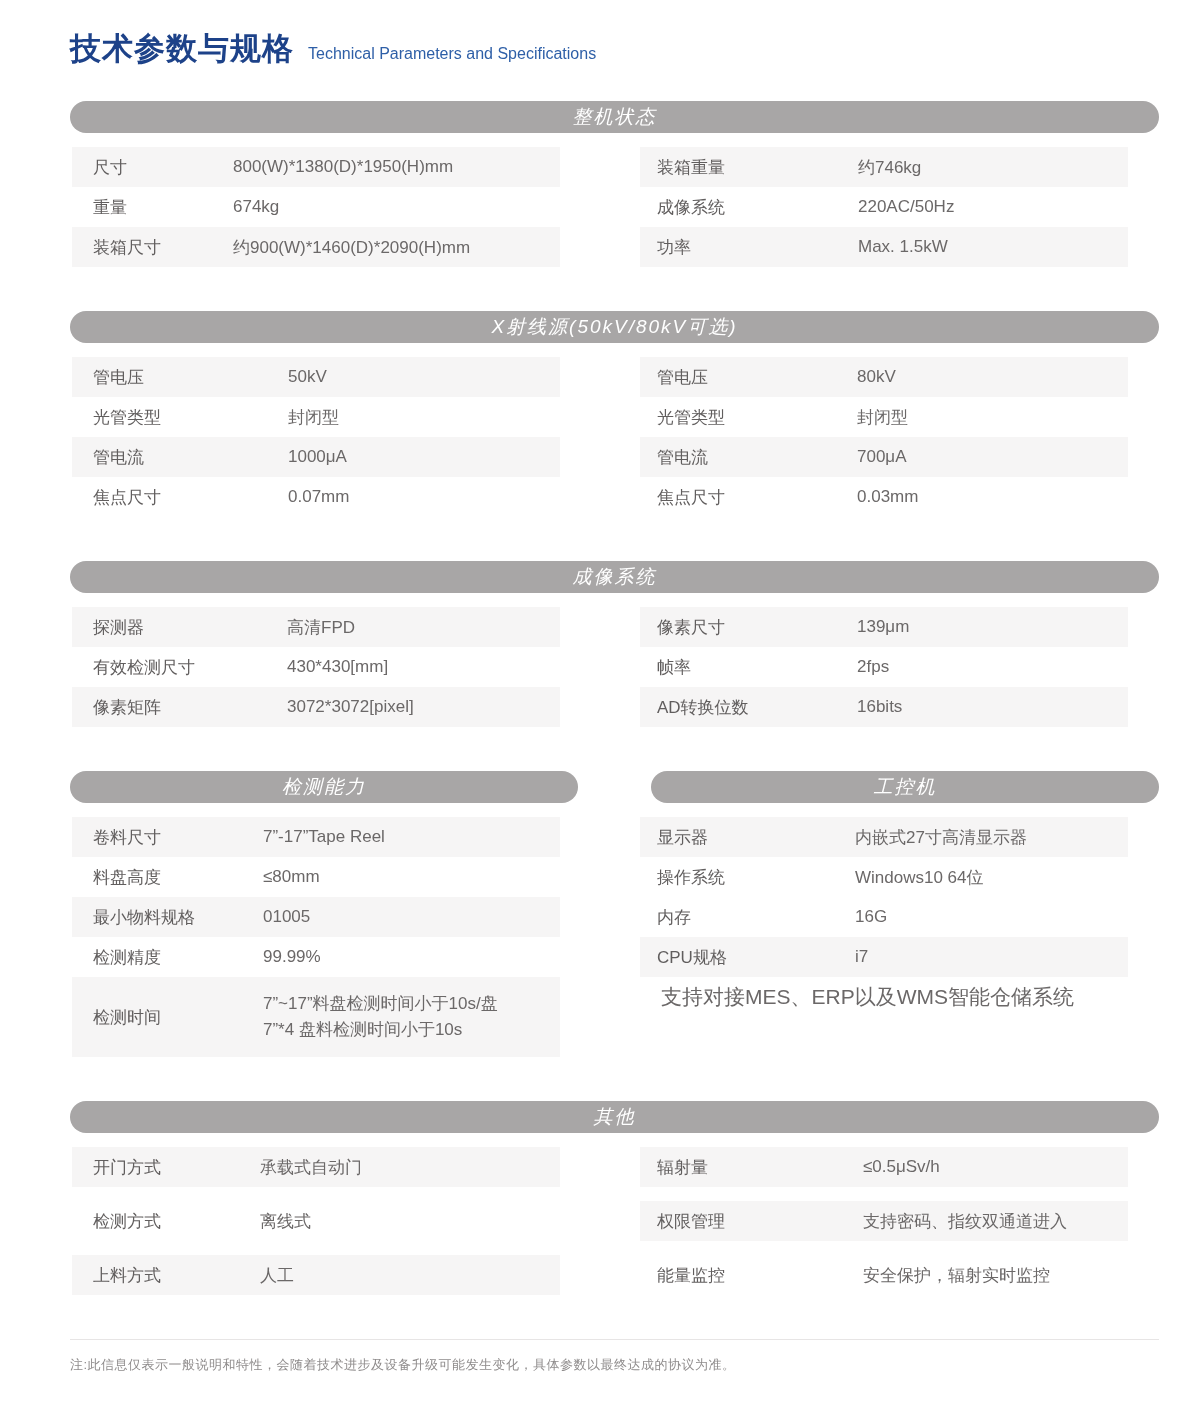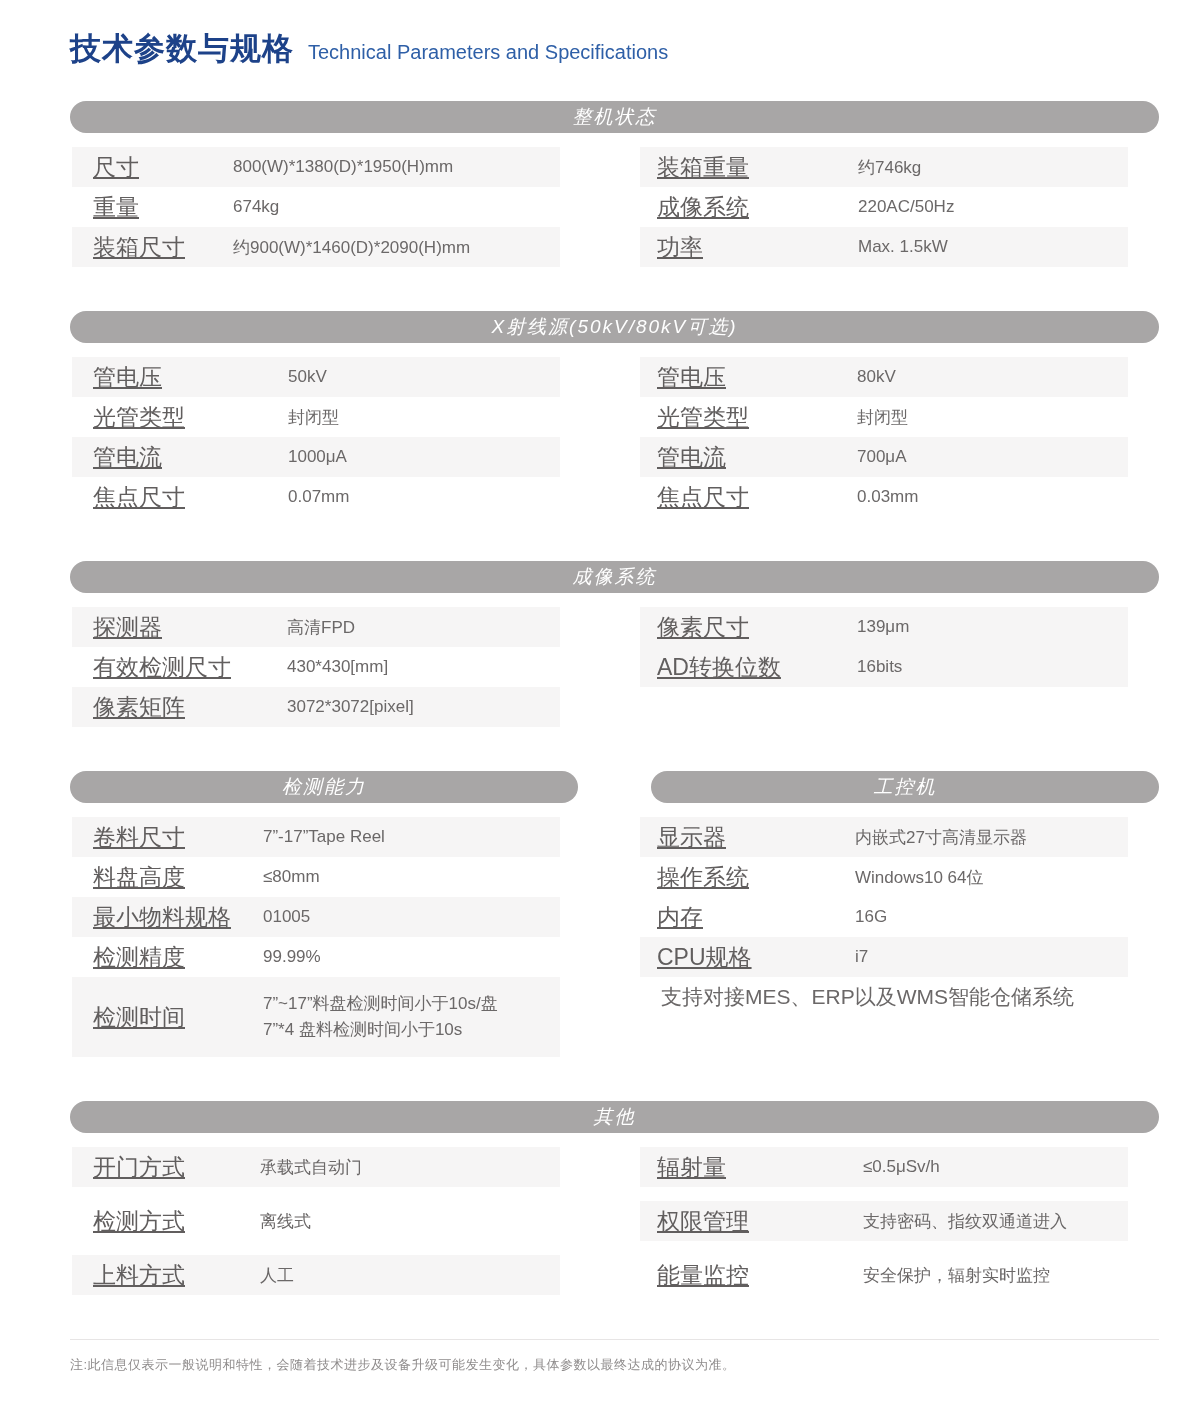--- a/index.html
+++ b/index.html
@@ -15,21 +15,21 @@
   *{box-sizing:border-box;margin:0;padding:0;}
   html,body{background:#fff;}
   body{
     width:1200px;height:1416px;overflow:hidden;
     font-family:"Liberation Sans","DejaVu Sans",sans-serif;
   }
   .page{padding:28px 41px 0 70px;}
   
   .page-header h1{display:flex;align-items:baseline;gap:14px;white-space:nowrap;}
   .title-zh{font-size:31px;font-weight:700;color:var(--title-blue);letter-spacing:1px;}
-  .title-en{font-size:20px;font-weight:500;color:var(--subtitle-blue);}
+  .title-en{font-size:16px;font-weight:500;color:var(--subtitle-blue);}
   
   .section{margin-top:44px;}
   .section.first{margin-top:31px;}
   .section-bar{
     height:32px;border-radius:16px;background:var(--bar-gray);
     display:flex;align-items:center;justify-content:center;
     color:#fff;font-size:19px;font-style:italic;letter-spacing:2px;
   }
   .header-row.dual{display:flex;justify-content:space-between;}
   .header-row.dual .section-bar{width:508px;}
@@ -37,21 +37,21 @@
     display:grid;grid-template-columns:488px 488px;column-gap:80px;
     margin-left:2px;margin-top:14px;align-content:start;
   }
   .table{align-self:start;}
   .row{display:flex;align-items:center;min-height:40px;}
   .row.odd{background:var(--stripe);}
   .row.tall{min-height:80px;}
   .spaced .row{margin-top:14px;gap:8px;}
   .spaced .row:first-child{margin-top:0;}
   .cell-label{
-    flex:none;padding-left:21px;font-size:23px;color:var(--label-gray);text-decoration:underline;
+    flex:none;padding-left:21px;font-size:17px;color:var(--label-gray);
   }
   .table.right .cell-label{padding-left:17px;}
   .cell-value{font-size:17px;color:var(--value-gray);}
   .cell-value .value-line{line-height:26px;}
   .row-full{
     width:100%;padding-left:21px;font-size:21px;color:var(--value-gray);
     display:flex;align-items:center;
   }
   
   .page-footer{margin-top:44px;}
@@ -165,20 +165,24 @@
             <div class="row odd">
               <div class="cell-label" style="width: 215px;">像素矩阵</div>
               <div class="cell-value">3072*3072[pixel]</div>
             </div>
           </div>
           <div class="table right">
             <div class="row odd">
               <div class="cell-label" style="width: 217px;">像素尺寸</div>
               <div class="cell-value">139μm</div>
             </div>
+            <div class="row even">
+              <div class="cell-label" style="width: 217px;">帧率</div>
+              <div class="cell-value">2fps</div>
+            </div>
             <div class="row odd">
               <div class="cell-label" style="width: 217px;">AD转换位数</div>
               <div class="cell-value">16bits</div>
             </div>
           </div>
         </div>
       </section>
       <section class="section">
         <div class="header-row dual">
           <div class="section-bar">

